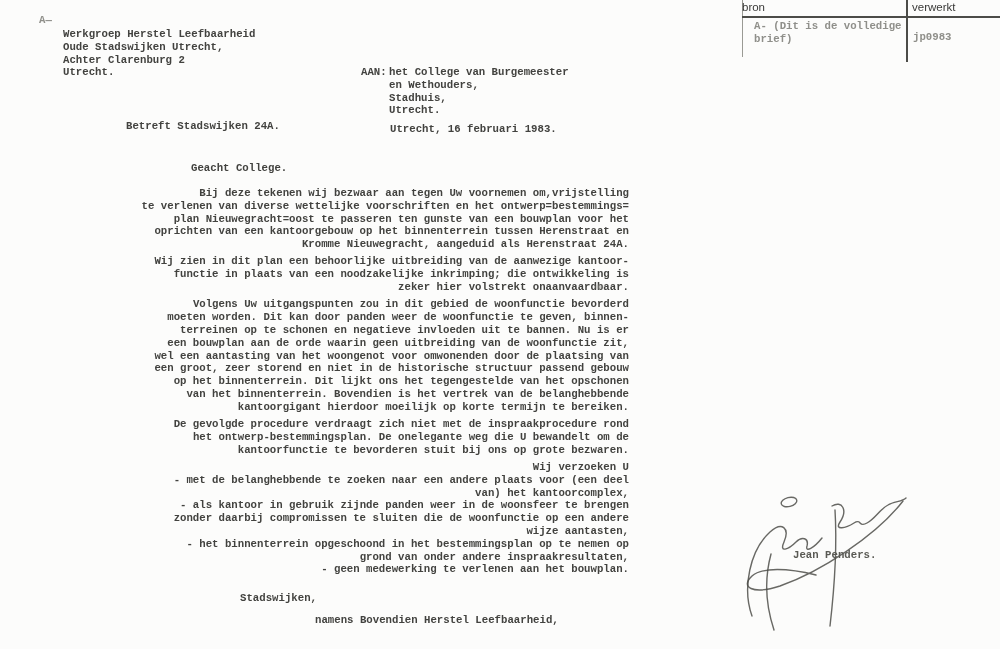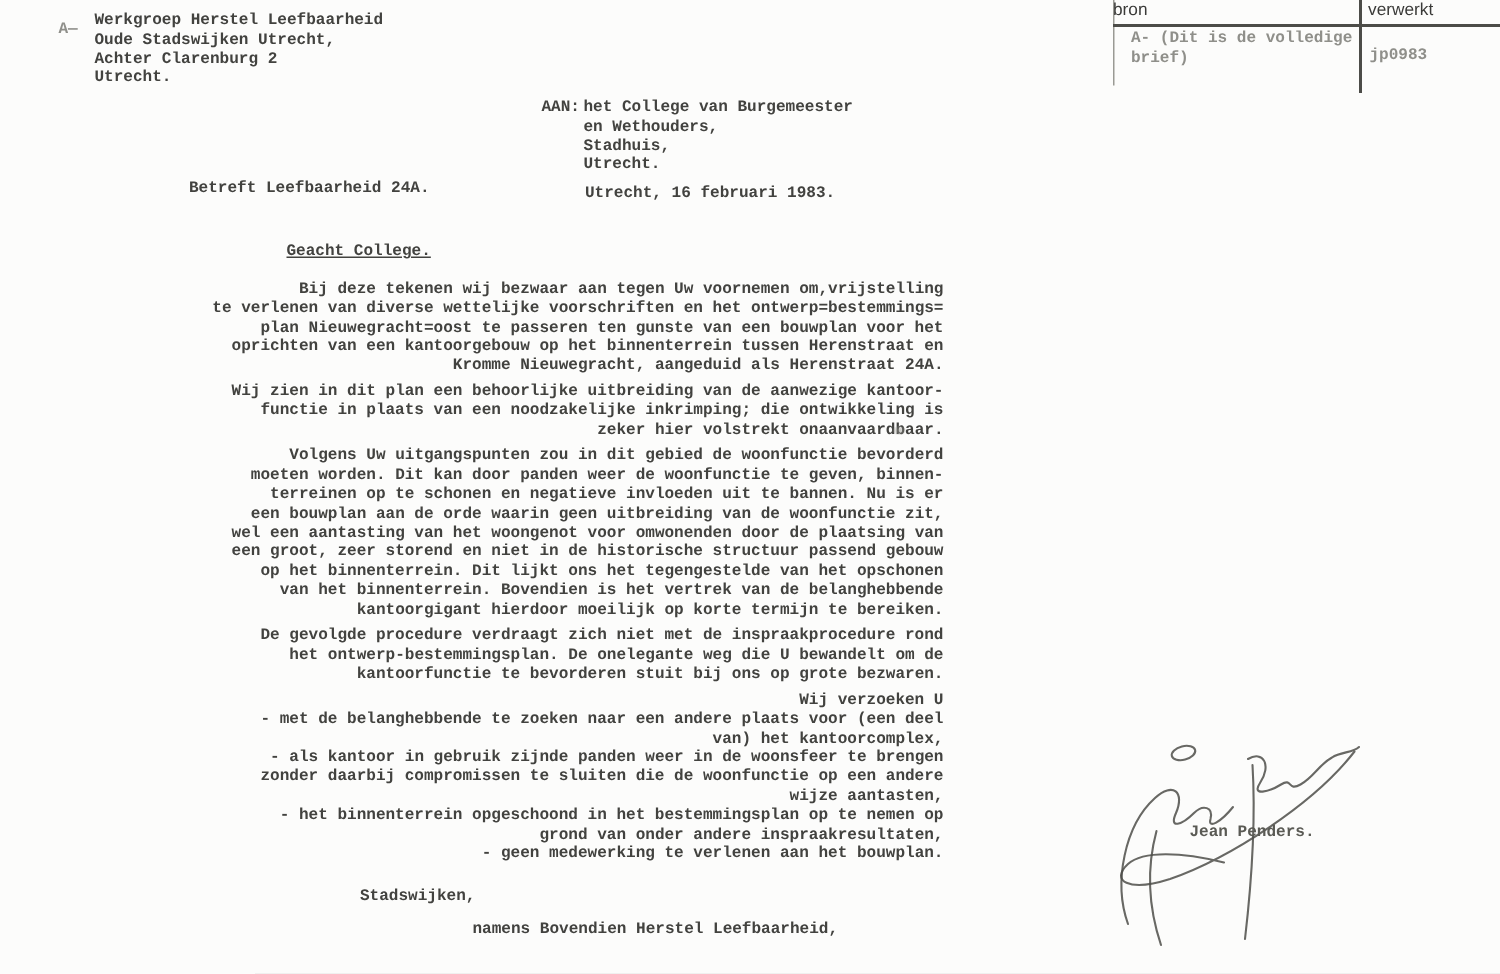--- a/index.html
+++ b/index.html
@@ -33,21 +33,21 @@
     stroke-linecap:round; stroke-linejoin:round; opacity:.85;
   }
 </style>
 </head>
 <body>
 
 <div class="page">
 
   <div class="abs mono gray" style="left:39px; top:14px;">A—</div>
 
-  <div class="abs" style="left:63px; top:8px;">
+  <div class="abs" style="left:63px; top:28px;">
     <div class="mono line">Werkgroep Herstel Leefbaarheid</div>
     <div class="mono line">Oude Stadswijken Utrecht,</div>
     <div class="mono line">Achter Clarenburg 2</div>
     <div class="mono line">Utrecht.</div>
   </div>
 
   <div>
     <div class="abs rule-light" style="left:742px; top:0; width:1px; height:57px;"></div>
     <div class="abs rule" style="left:906px; top:0; width:1.5px; height:62px;"></div>
     <div class="abs rule" style="left:742px; top:16px; width:258px; height:1.7px;"></div>
@@ -61,24 +61,24 @@
   </div>
 
   <div class="abs mono" style="left:361px; top:66px;">AAN:</div>
   <div class="abs" style="left:389px; top:66px;">
     <div class="mono line">het College van Burgemeester</div>
     <div class="mono line">en Wethouders,</div>
     <div class="mono line">Stadhuis,</div>
     <div class="mono line">Utrecht.</div>
   </div>
 
-  <div class="abs mono" style="left:126px; top:120px;">Betreft Leefbaarheid 24A.</div>
+  <div class="abs mono" style="left:126px; top:120px;">Betreft Stadswijken 24A.</div>
   <div class="abs mono" style="left:390px; top:123px;">Utrecht, 16 februari 1983.</div>
 
-  <div class="abs mono" style="left:191px; top:162px;text-decoration:underline;">Geacht College.</div>
+  <div class="abs mono" style="left:191px; top:162px;">Geacht College.</div>
 
   <div class="abs" style="left:119px; top:187px; width:510px;">
     <div class="para">
       <div class="mono line">           Bij deze tekenen wij bezwaar aan tegen Uw voornemen om,vrijstelling</div>
       <div class="mono line">te verlenen van diverse wettelijke voorschriften en het ontwerp=bestemmings=</div>
       <div class="mono line">plan Nieuwegracht=oost te passeren ten gunste van een bouwplan voor het</div>
       <div class="mono line">oprichten van een kantoorgebouw op het binnenterrein tussen Herenstraat en</div>
       <div class="mono line">Kromme Nieuwegracht, aangeduid als Herenstraat 24A.</div>
     </div>
     <div class="para">

